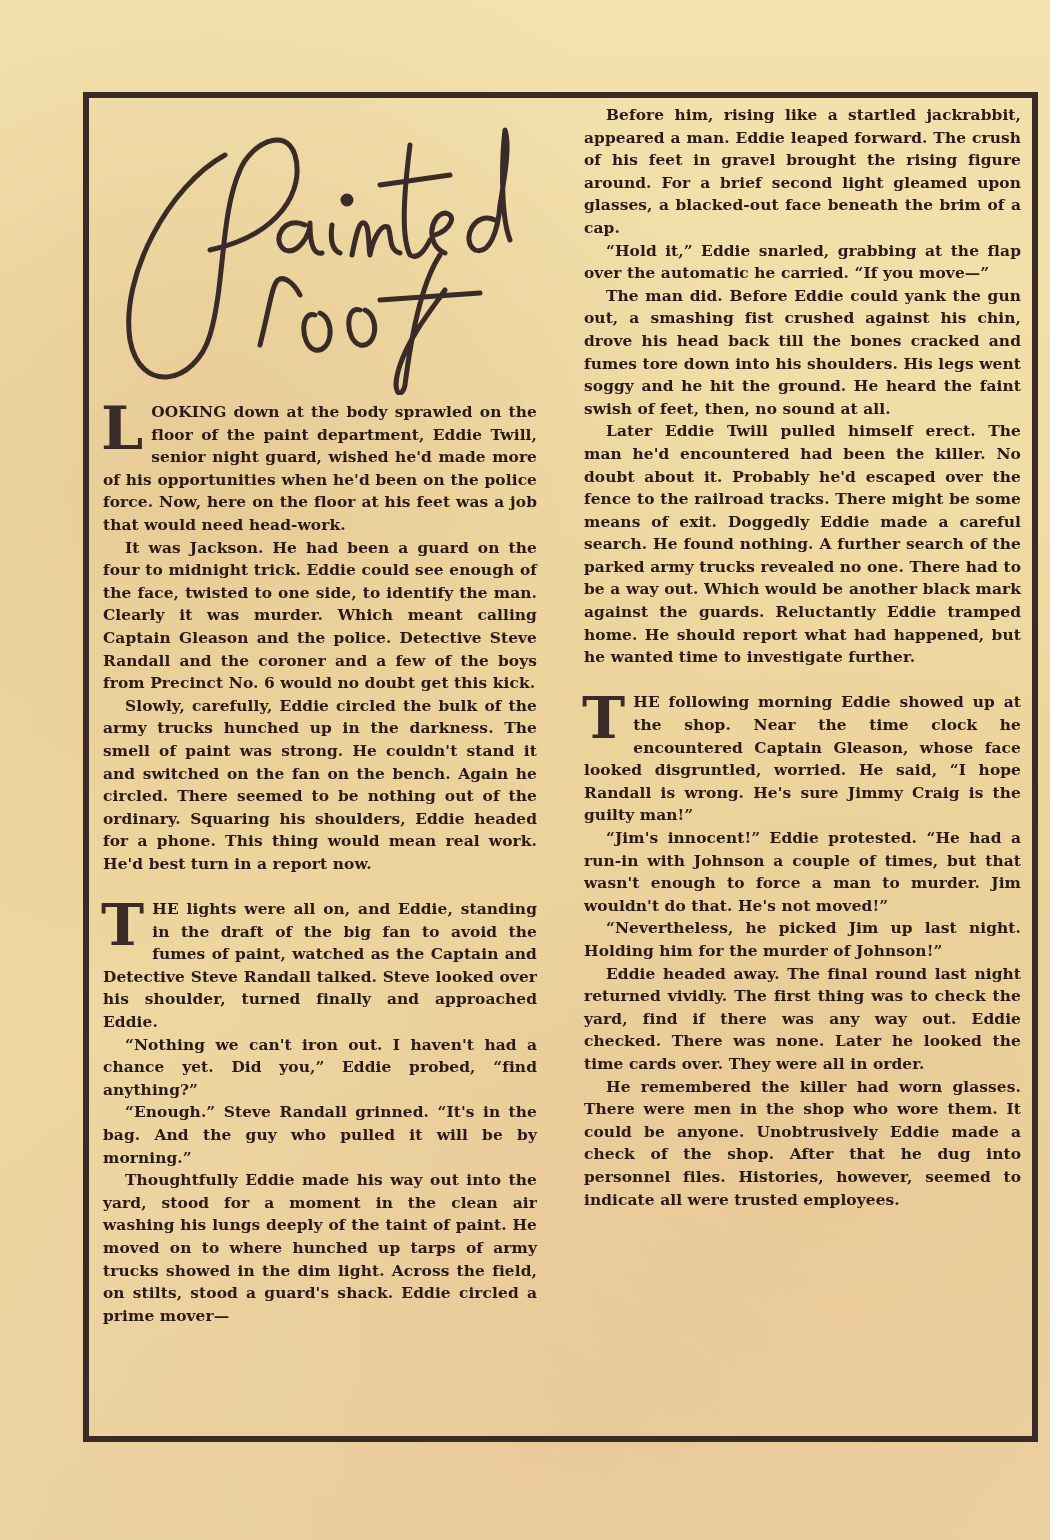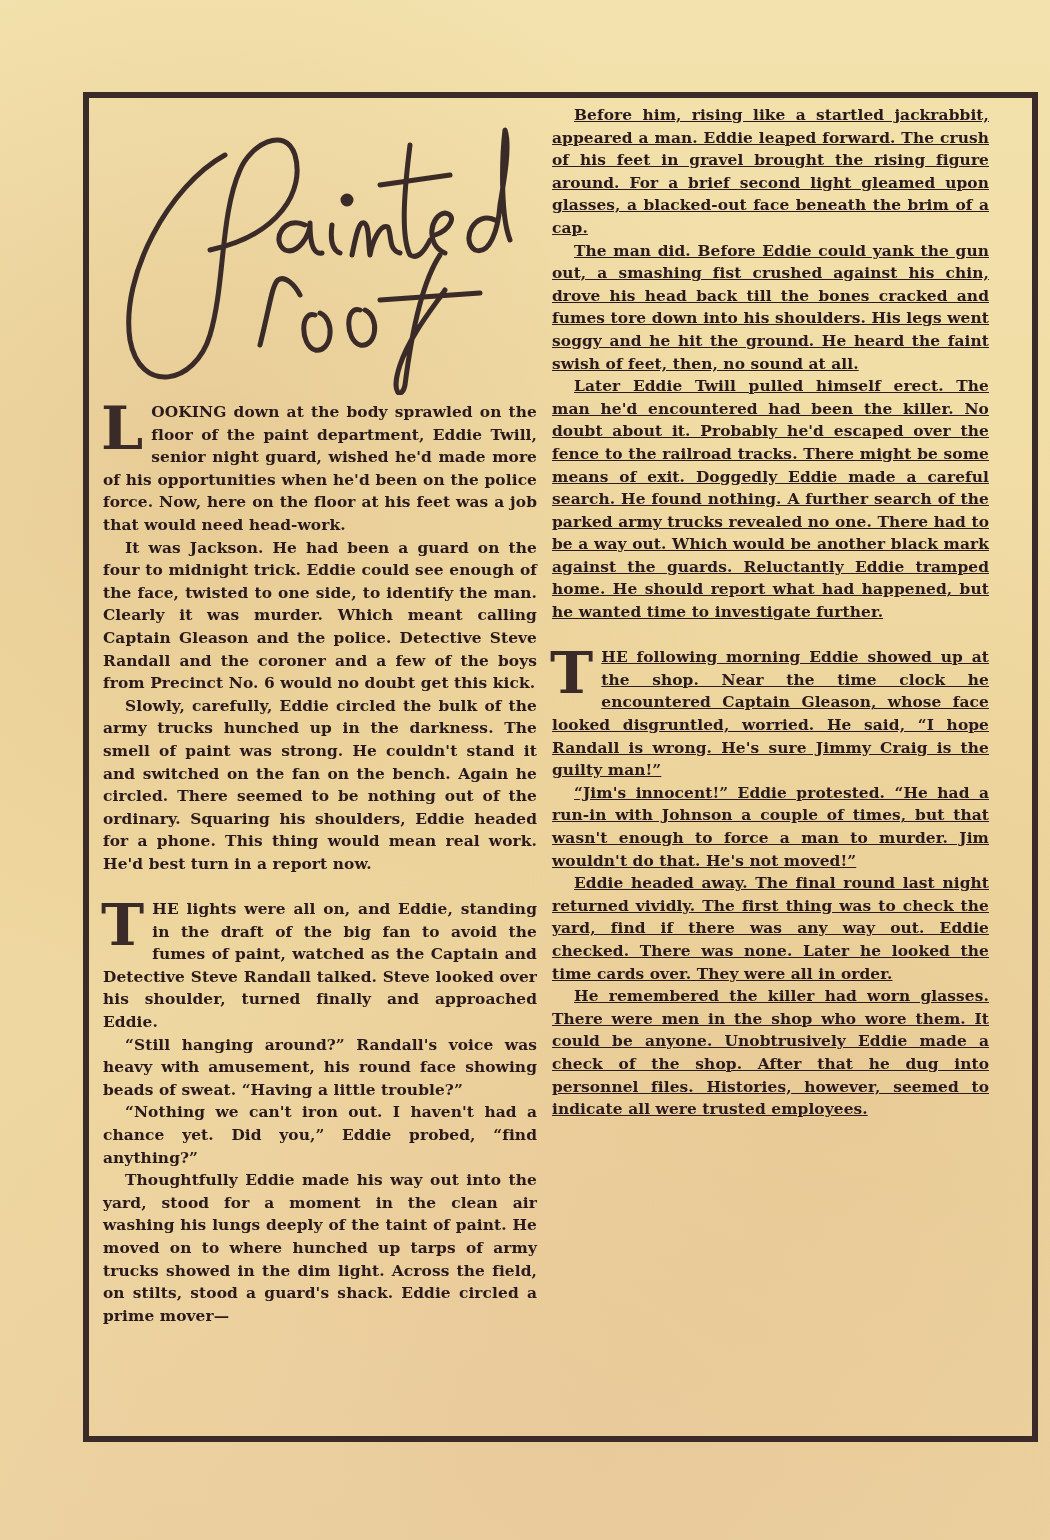--- a/index.html
+++ b/index.html
@@ -28,21 +28,21 @@
     .title-block svg { width: 100%; height: 100%; }
     .col {
       position: absolute;
       font-size: 15.4px;
       line-height: 22.6px;
       text-align: justify;
       letter-spacing: 0.1px;
       font-weight: bold;
     }
     .col-left { left: 103px; top: 401px; width: 434px; }
-    .col-right { left: 552px; top: 104px; width: 437px; text-decoration: underline; }
+    .col-right { left: 584px; top: 104px; width: 437px; }
     .col p { margin: 0; text-indent: 22px; }
     .col p.gap-before { margin-top: 22.6px; }
     .dropcap-par { text-indent: 0 !important; }
     .dropcap {
       float: left;
       font-family: "DejaVu Serif", "Liberation Serif", serif;
       font-weight: bold;
       font-size: 58px;
       line-height: 46px;
       height: 46px;
@@ -83,26 +83,28 @@
       <path d="M280 195 L 380 188"></path>
     </g>
   </svg>
 </div>
 
 <div class="col col-left">
   <p class="dropcap-par"><span class="dropcap dropcap-L">L</span><span>OOKING down at the body sprawled on the floor of the paint department, Eddie Twill, senior night guard, wished he'd made more of his opportunities when he'd been on the police force. Now, here on the floor at his feet was a job that would need head-work.</span></p>
   <p>It was Jackson. He had been a guard on the four to midnight trick. Eddie could see enough of the face, twisted to one side, to identify the man. Clearly it was murder. Which meant calling Captain Gleason and the police. Detective Steve Randall and the coroner and a few of the boys from Precinct No. 6 would no doubt get this kick.</p>
   <p>Slowly, carefully, Eddie circled the bulk of the army trucks hunched up in the darkness. The smell of paint was strong. He couldn't stand it and switched on the fan on the bench. Again he circled. There seemed to be nothing out of the ordinary. Squaring his shoulders, Eddie headed for a phone. This thing would mean real work. He'd best turn in a report now.</p>
   <p class="dropcap-par gap-before"><span class="dropcap">T</span><span>HE lights were all on, and Eddie, standing in the draft of the big fan to avoid the fumes of paint, watched as the Captain and Detective Steve Randall talked. Steve looked over his shoulder, turned finally and approached Eddie.</span></p>
-  <p>“Still hanging around?” Randall's voice was heavy with amusement, his round face showing beads of sweat. “Having a little trouble?”</p>
   <p>“Nothing we can't iron out. I haven't had a chance yet. Did you,” Eddie probed, “find anything?”</p>
+  <p>“Enough.” Steve Randall grinned. “It's in the bag. And the guy who pulled it will be by morning.”</p>
   <p>Thoughtfully Eddie made his way out into the yard, stood for a moment in the clean air washing his lungs deeply of the taint of paint. He moved on to where hunched up tarps of army trucks showed in the dim light. Across the field, on stilts, stood a guard's shack. Eddie circled a prime mover—</p>
 </div>
 
 <div class="col col-right">
   <p>Before him, rising like a startled jackrabbit, appeared a man. Eddie leaped forward. The crush of his feet in gravel brought the rising figure around. For a brief second light gleamed upon glasses, a blacked-out face beneath the brim of a cap.</p>
+  <p>“Hold it,” Eddie snarled, grabbing at the flap over the automatic he carried. “If you move—”</p>
   <p>The man did. Before Eddie could yank the gun out, a smashing fist crushed against his chin, drove his head back till the bones cracked and fumes tore down into his shoulders. His legs went soggy and he hit the ground. He heard the faint swish of feet, then, no sound at all.</p>
   <p>Later Eddie Twill pulled himself erect. The man he'd encountered had been the killer. No doubt about it. Probably he'd escaped over the fence to the railroad tracks. There might be some means of exit. Doggedly Eddie made a careful search. He found nothing. A further search of the parked army trucks revealed no one. There had to be a way out. Which would be another black mark against the guards. Reluctantly Eddie tramped home. He should report what had happened, but he wanted time to investigate further.</p>
   <p class="dropcap-par gap-before"><span class="dropcap">T</span><span>HE following morning Eddie showed up at the shop. Near the time clock he encountered Captain Gleason, whose face looked disgruntled, worried. He said, “I hope Randall is wrong. He's sure Jimmy Craig is the guilty man!”</span></p>
   <p>“Jim's innocent!” Eddie protested. “He had a run-in with Johnson a couple of times, but that wasn't enough to force a man to murder. Jim wouldn't do that. He's not moved!”</p>
+  <p>“Nevertheless, he picked Jim up last night. Holding him for the murder of Johnson!”</p>
   <p>Eddie headed away. The final round last night returned vividly. The first thing was to check the yard, find if there was any way out. Eddie checked. There was none. Later he looked the time cards over. They were all in order.</p>
   <p>He remembered the killer had worn glasses. There were men in the shop who wore them. It could be anyone. Unobtrusively Eddie made a check of the shop. After that he dug into personnel files. Histories, however, seemed to indicate all were trusted employees.</p>
 </div>
 
 </body></html>

